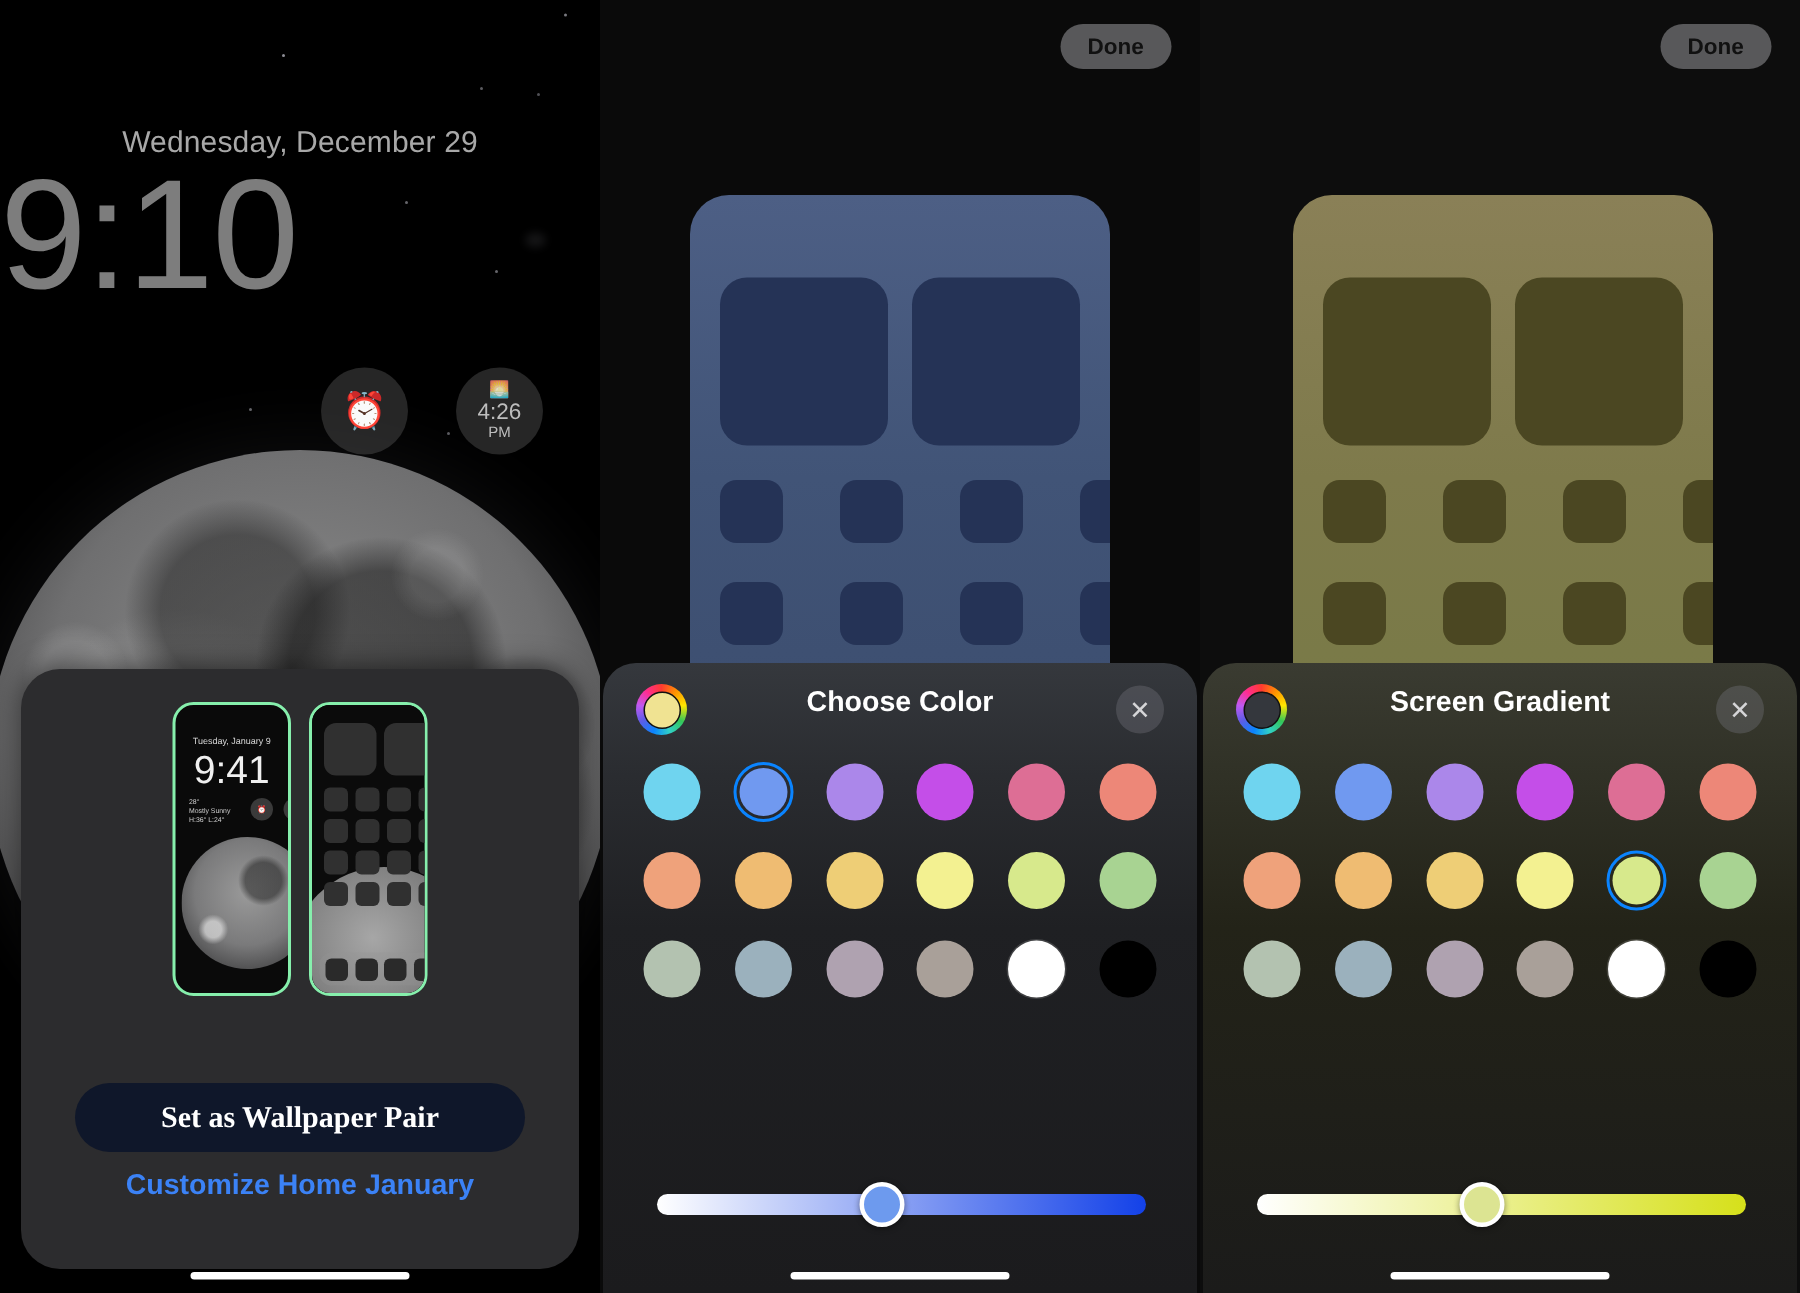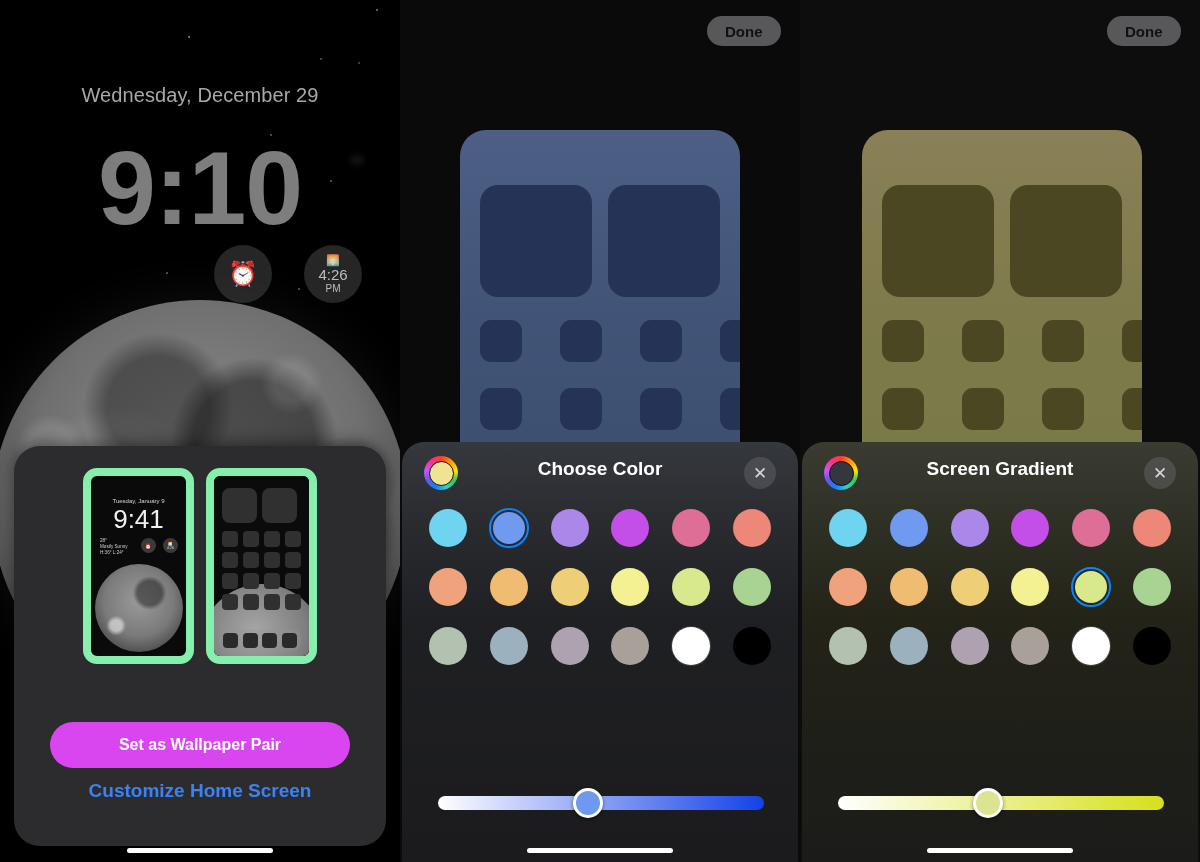--- a/index.html
+++ b/index.html
@@ -20,22 +20,22 @@
 
   
   .stars { position:absolute; inset:0; pointer-events:none; }
   .star { position:absolute; background:#c9c9d4; border-radius:50%; }
 
   .ls-date {
     position:absolute; top:84px; left:0; width:400px; text-align:center;
     font-size:20px; color:#a8a8a8; letter-spacing:.1px;
   }
   .ls-clock {
-    position:absolute; top:136px; left:0; width:400px; text-align:center;
-    font-size:104px; line-height:104px; color:#7d7d7d; font-weight:700;
+    position:absolute; top:105px; left:0; width:400px; text-align:left;
+    font-size:104px; line-height:104px; color:#7d7d7d; font-weight:400;
     letter-spacing:-1px;
   }
   .ls-weather {
     position:absolute; top:240px; left:30px; color:#9a9a9a;
     font-size:17px; line-height:23px;
   }
   .ls-weather .temp { font-weight:600; color:#b5b5b5; font-size:18px; }
   .ls-weather .sun-glyph { font-size:15px; margin-right:4px; }
   .ls-cond { font-size:17px; }
   .ls-hl { font-size:16px; }
@@ -76,23 +76,23 @@
   }
 
   
   .sheet {
     position:absolute; left:14px; bottom:16px; width:372px; height:400px;
     background:#2c2c2e; border-radius:26px; z-index:6;
     box-shadow:0 -2px 18px rgba(0,0,0,.5);
   }
   .thumbs { position:absolute; top:22px; left:0; width:372px;
             display:flex; justify-content:center; gap:12px; }
-  .thumb { width:111px; height:196px; border-radius:14px; overflow:hidden;
+  .thumb { width:79px; height:196px; border-radius:14px; overflow:hidden;
            position:relative; background:#0a0a0a;
-           border:8px solid #86efac; }
+           border:2px solid #86efac; }
   
   .mini-date{ position:absolute; top:22px; left:0; width:100%; text-align:center;
               font-size:6px; color:#d8d8d8; }
   .mini-clock{ position:absolute; top:29px; left:0; width:100%; text-align:center;
               font-size:26px; line-height:28px; color:#f0f0f0; font-weight:500; }
   .mini-wx{ position:absolute; top:62px; left:9px; color:#cfcfcf; font-size:4.6px; line-height:6px; }
   .mini-comp{ position:absolute; top:62px; border-radius:50%; background:rgba(90,90,90,.6);
               width:15px; height:15px; color:#ddd; font-size:5px;
               display:flex; align-items:center; justify-content:center; flex-direction:column;}
   #mini-comp-a{ left:50px; }
@@ -114,23 +114,23 @@
   .mini-grid{ position:absolute; top:55px; left:8px; display:grid;
               grid-template-columns:repeat(4,16px); gap:5px 5px; }
   .mini-icon{ width:16px; height:16px; border-radius:4px; background:#303030; }
   .mini-dock{ position:absolute; bottom:5px; left:5px; width:82px; height:22px;
               border-radius:8px; background:rgba(150,150,150,.30);
               display:flex; align-items:center; justify-content:space-evenly; }
   .mini-dock .mini-icon{ background:#2a2a2a; width:15px; height:15px; }
 
   .btn-primary {
     position:absolute; left:36px; bottom:78px; width:300px; height:46px;
-    background:#d946ef; border:none; border-radius:23px;
-    color:#fff; font-size:16px; font-weight:700; cursor:pointer;
-    font-family:Liberation Sans, sans-serif;
+    background:#0f172a; border:none; border-radius:23px;
+    color:#fff; font-size:20px; font-weight:700; cursor:pointer;
+    font-family:Liberation Serif, serif;
   }
   .btn-link {
     position:absolute; left:0; bottom:44px; width:372px; text-align:center;
     color:#3b82f6; font-size:19px; font-weight:700; cursor:pointer;
   }
 
   
   .done-btn{
     position:absolute; top:16px; height:30px; padding:0 18px;
     background:#58585a; border:none; border-radius:15px;
@@ -300,21 +300,21 @@
               <div class="mini-icon"></div>
               <div class="mini-icon"></div>
               <div class="mini-icon"></div>
             </div>
           </div>
         </div>
 
       </div>
 
       <button class="btn-primary">Set as Wallpaper Pair</button>
-      <div class="btn-link">Customize Home Screen</div>
+      <div class="btn-link">Customize Home January</div>
     </div>
   </div>
 
   <div class="col" id="col-mid"></div>
 
   <div class="col" id="col-right"></div>
 
   <div class="phone" id="phone-blue">
     <div class="p-widgets">
       <div class="p-widget"></div>

